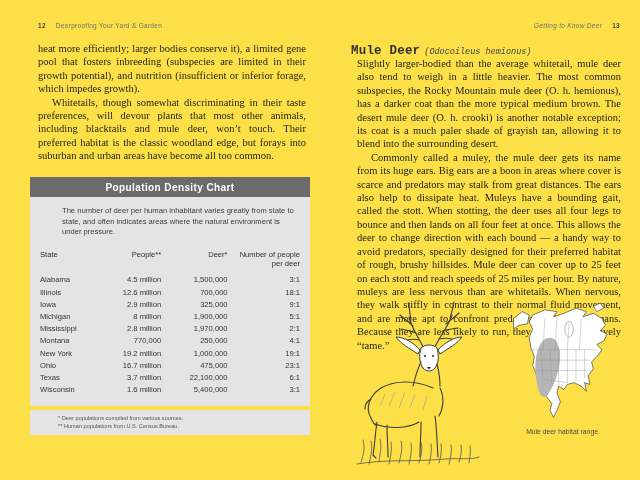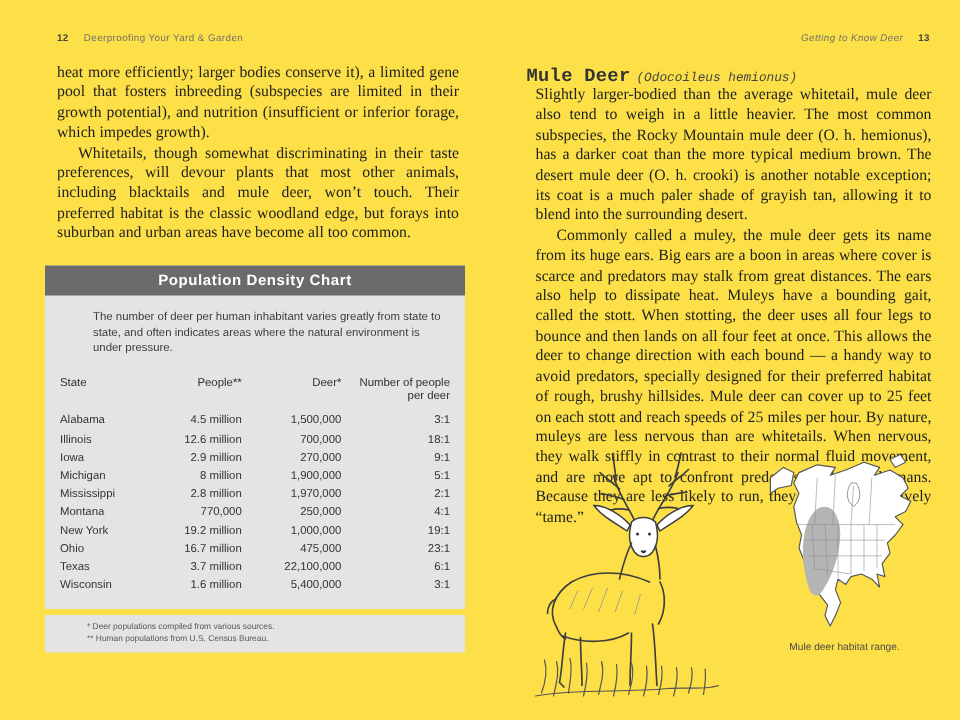--- a/index.html
+++ b/index.html
@@ -93,21 +93,21 @@
               </tr>
               <tr>
                 <td>Illinois</td>
                 <td>12.6 million</td>
                 <td>700,000</td>
                 <td>18:1</td>
               </tr>
               <tr>
                 <td>Iowa</td>
                 <td>2.9 million</td>
-                <td>270,000</td>
+                <td>325,000</td>
                 <td>9:1</td>
               </tr>
               <tr>
                 <td>Michigan</td>
                 <td>8 million</td>
                 <td>1,900,000</td>
                 <td>5:1</td>
               </tr>
               <tr>
                 <td>Mississippi</td>

